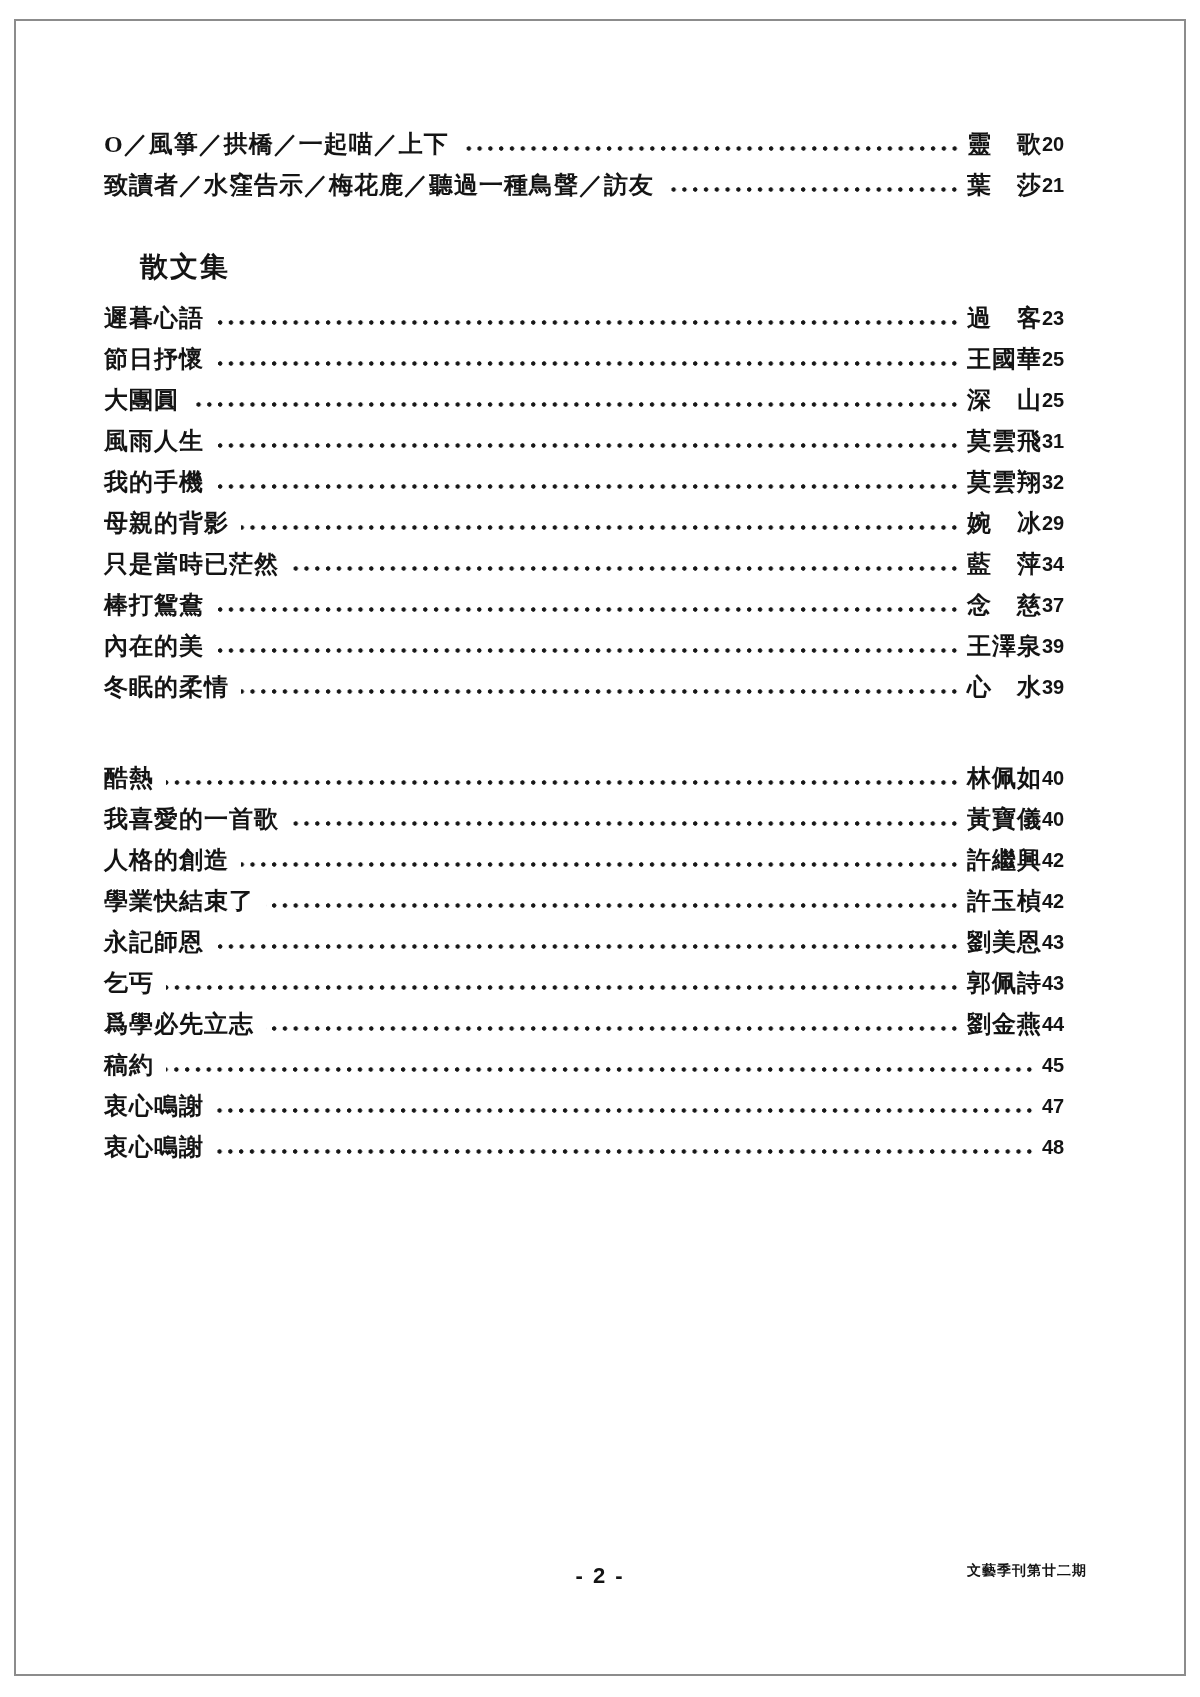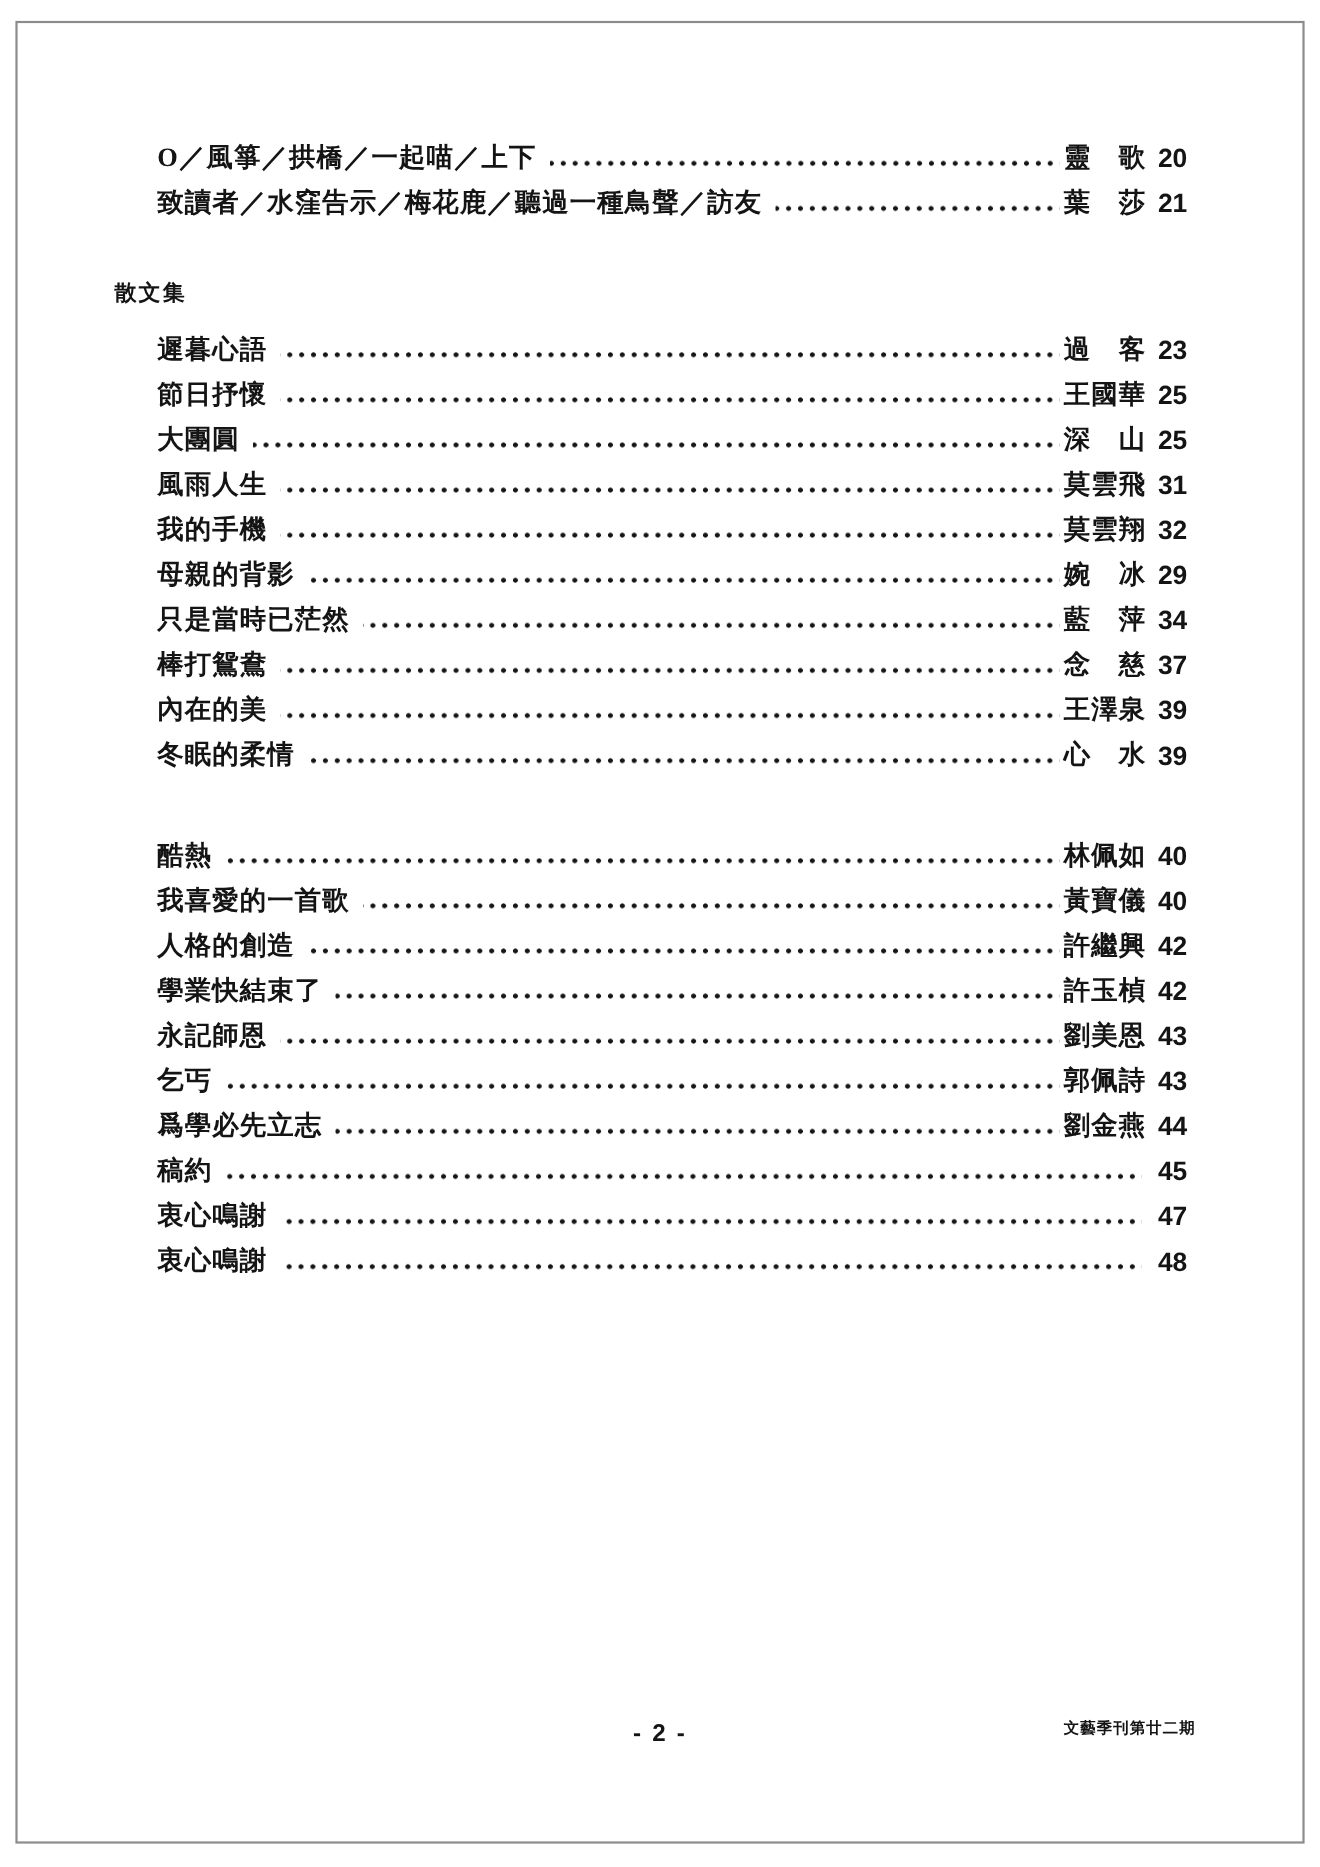--- a/index.html
+++ b/index.html
@@ -12,40 +12,40 @@
   .page-border {
     position:absolute; left:14px; top:19px; width:1172px; height:1657px;
     border:2px solid #8c8c8c; box-sizing:border-box;
     background:#ffffff;
   }
   .content {
     position:absolute; left:104px; top:118px; width:986px;
   }
   .section + .section { margin-top:50px; }
   .section-header {
-    font-size:20px; font-weight:bold; height:42px; line-height:34px;
-    letter-spacing:2px; white-space:nowrap;
+    font-size:28px; font-weight:bold; height:42px; line-height:34px;
+    letter-spacing:2px; white-space:nowrap;margin-left:36px;
   }
   .row {
     display:flex; align-items:flex-end; height:41px;
     font-size:24px; font-weight:bold; line-height:29px;
   }
-  .entry-title { white-space:nowrap; letter-spacing:1px; flex:0 0 auto;margin-left:39px; }
+  .entry-title { white-space:nowrap; letter-spacing:1px; flex:0 0 auto; }
   .leader {
     flex:1 1 auto; min-width:18px; height:5px; margin:0 4px 8px 12px;
     background-image:radial-gradient(circle at 2.2px 2.5px, #161616 1.9px, transparent 2.5px);
     background-size:10.8px 5px; background-repeat:repeat-x;
     background-position:right bottom;
   }
   .entry-author { white-space:pre; letter-spacing:1px; flex:0 0 auto; }
   .entry-author:empty { display:none; margin:0; }
   .entry-page {
-    width:48px; text-align:center; flex:0 0 auto;
+    width:48px; text-align:left; flex:0 0 auto;
     font-family:"Liberation Sans","DejaVu Sans",sans-serif;
-    font-weight:bold; font-size:24px;
+    font-weight:bold; font-size:20px;
   }
   .footer-page {
     position:absolute; top:1563px; left:0; width:1200px; text-align:center;
     font-family:"Liberation Sans","DejaVu Sans",sans-serif;
     font-size:22px; font-weight:bold; letter-spacing:2px;
   }
   .footer-journal {
     position:absolute; top:1562px; right:113px;
     font-size:14px; font-weight:bold; letter-spacing:1px; white-space:nowrap;
   }

